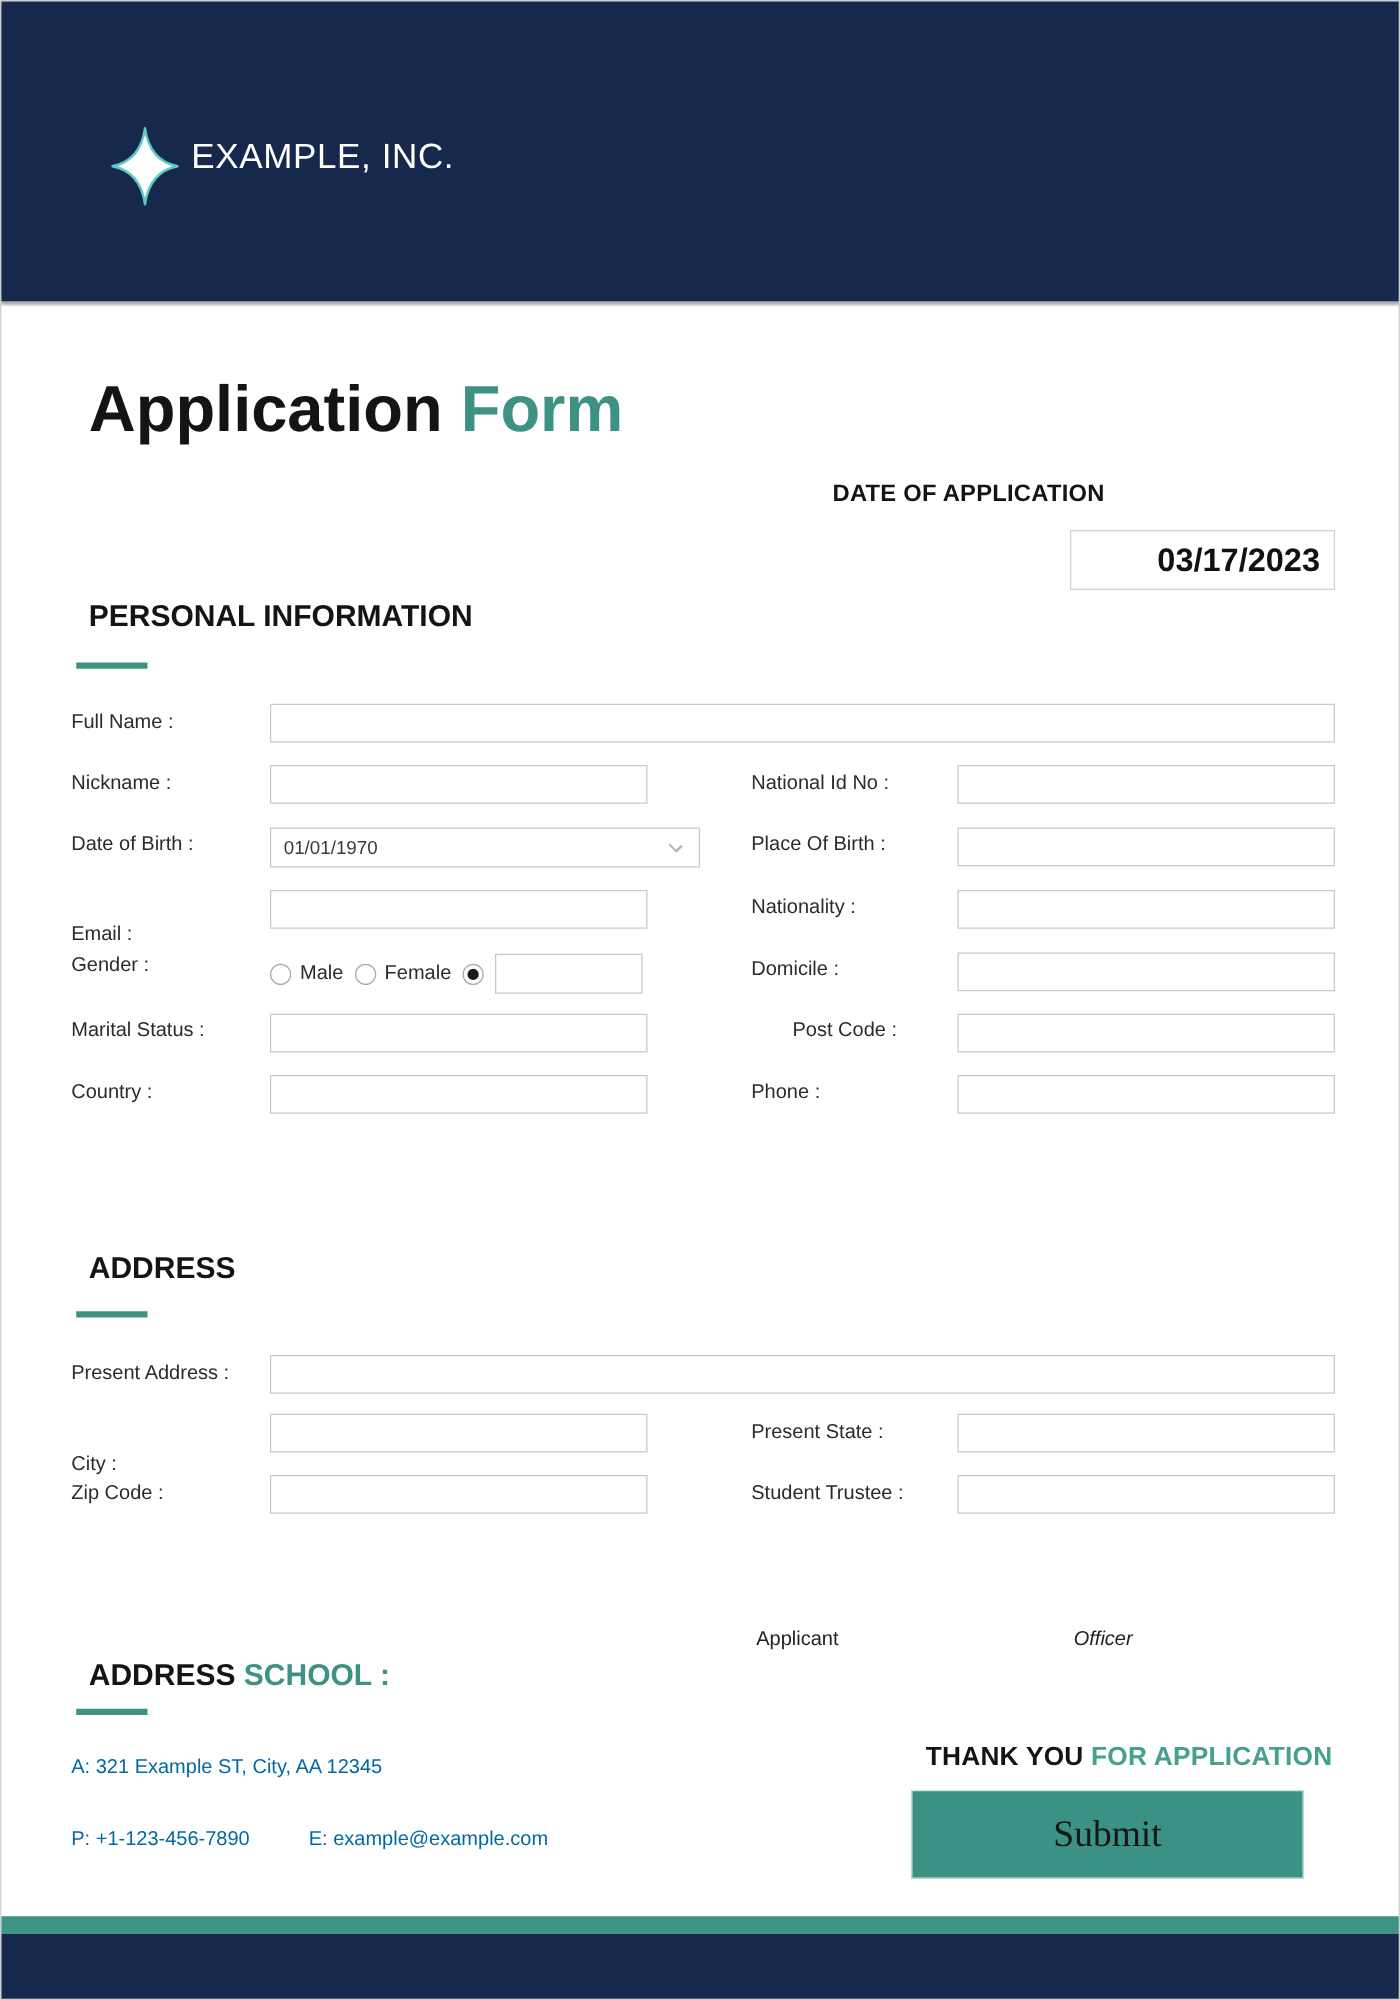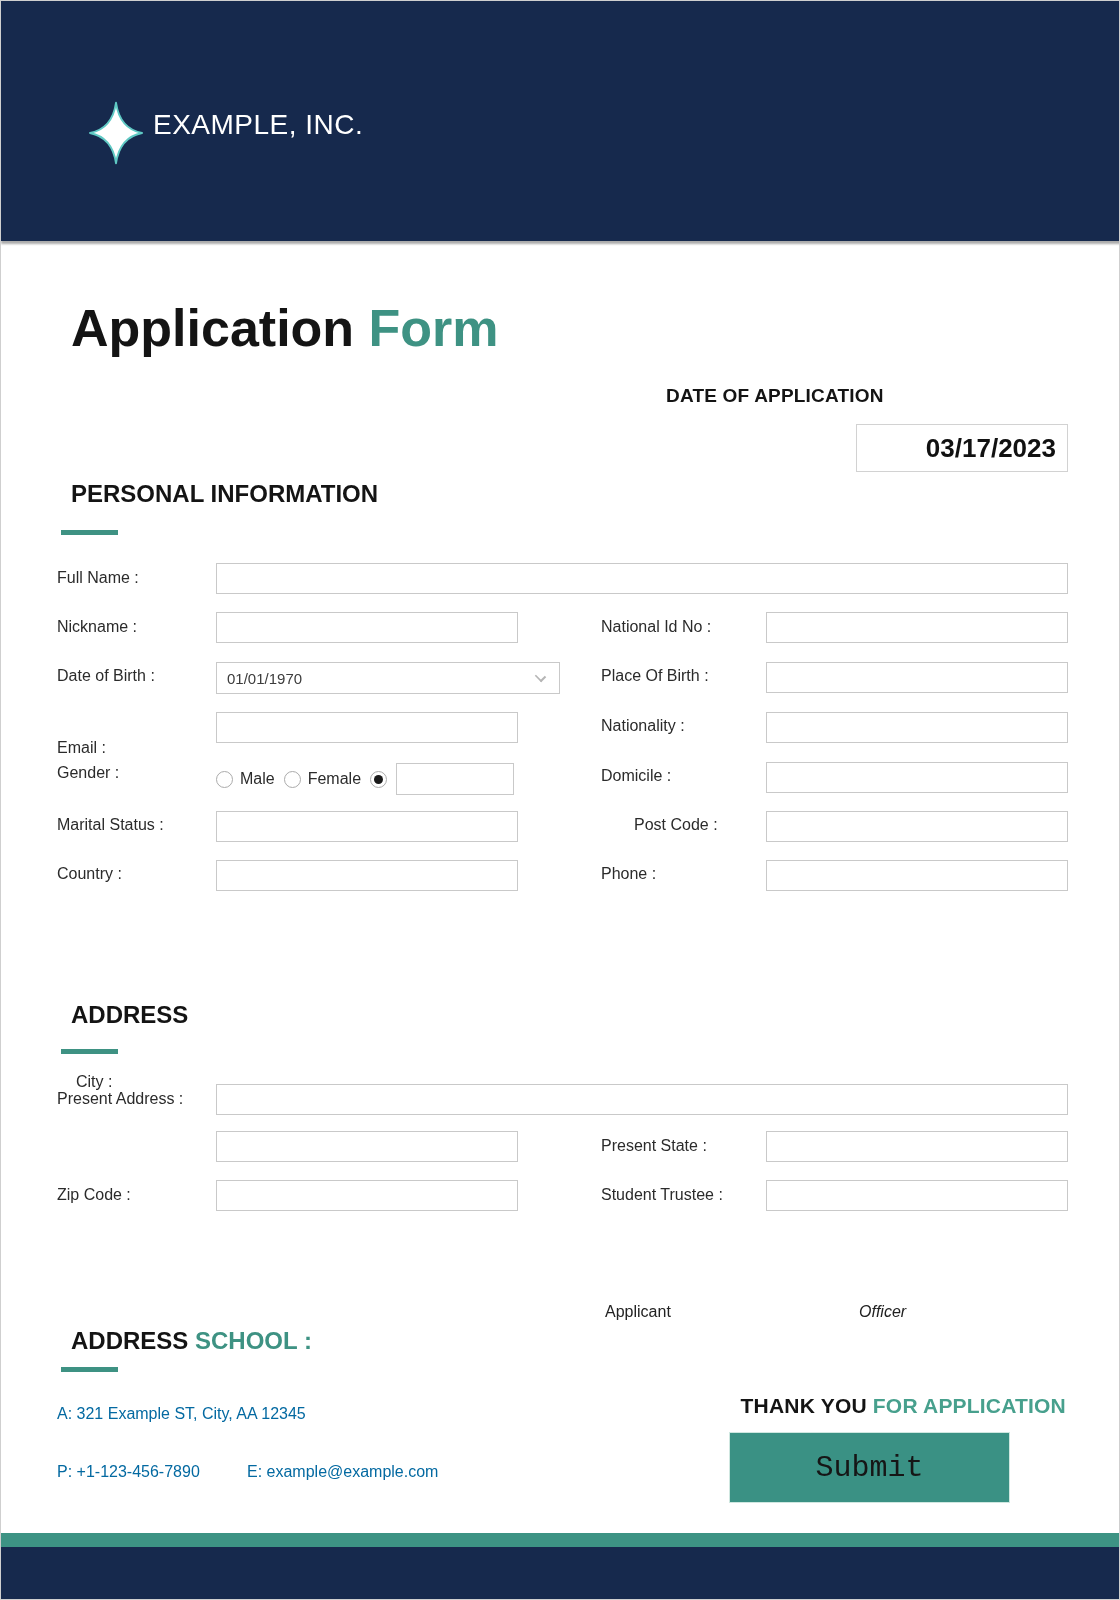--- a/index.html
+++ b/index.html
@@ -74,24 +74,24 @@
   
   .sig-label{position:absolute;top:1302px;font-size:16px;color:#222;}
   .school-line{position:absolute;font-size:16px;color:#0369a1;}
   
   .thank-you{
     position:absolute;right:53px;top:1393px;width:500px;text-align:right;
     font-size:21px;font-weight:700;color:#141414;letter-spacing:.2px;
   }
   .thank-you .accent{color:#47A08D;margin-left:6px;}
   .submit-button{
-    position:absolute;left:728px;top:1431px;width:281px;height:71px;
+    position:absolute;left:728px;top:1431px;width:314px;height:71px;
     background:var(--button);border:1px solid #cfe7e0;
     display:flex;align-items:center;justify-content:center;
-    font-family:Liberation Mono, monospace;font-size:30px;font-weight:400;color:#161616;cursor:pointer;
+    font-family:Liberation Serif, serif;font-size:30px;font-weight:400;color:#161616;cursor:pointer;
   }
   
   .footer-teal{position:absolute;left:0;top:1532px;width:1120px;height:14px;background:#3D9384;}
   .footer-navy{position:absolute;left:0;top:1546px;width:1120px;height:54px;background:var(--navy);}
 </style>
 </head>
 <body>
 
 <div class="page">
 
@@ -164,21 +164,21 @@
 
   <div class="field-label" style="left:600px;top:864px;">Phone :</div>
   <input class="text-input" style="left: 765px; top: 859px; width: 302px;">
 
   <div class="section-heading" style="left:70px;top:1000px;">ADDRESS</div>
   <div class="section-rule" style="left:60px;top:1048px;"></div>
 
   <div class="field-label" style="left:56px;top:1089px;">Present Address :</div>
   <input class="text-input" style="left: 215px; top: 1083px; width: 852px;">
 
-  <div class="field-label" style="left:56px;top:1072px;margin-left:19px;">City :</div>
+  <div class="field-label" style="left:56px;top:1162px;">City :</div>
   <input class="text-input" style="left: 215px; top: 1130px; width: 302px;">
 
   <div class="field-label" style="left:600px;top:1136px;">Present State :</div>
   <input class="text-input" style="left: 765px; top: 1130px; width: 302px;">
 
   <div class="field-label" style="left:56px;top:1185px;">Zip Code :</div>
   <input class="text-input" style="left: 215px; top: 1179px; width: 302px;">
 
   <div class="field-label" style="left:600px;top:1185px;">Student Trustee :</div>
   <input class="text-input" style="left: 765px; top: 1179px; width: 302px;">

